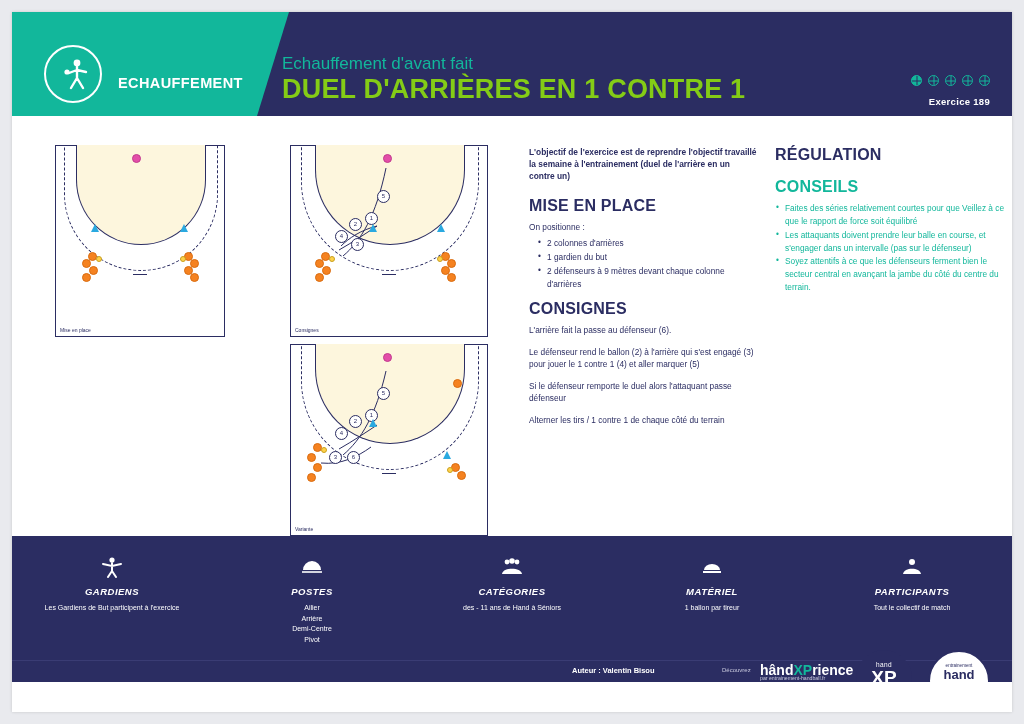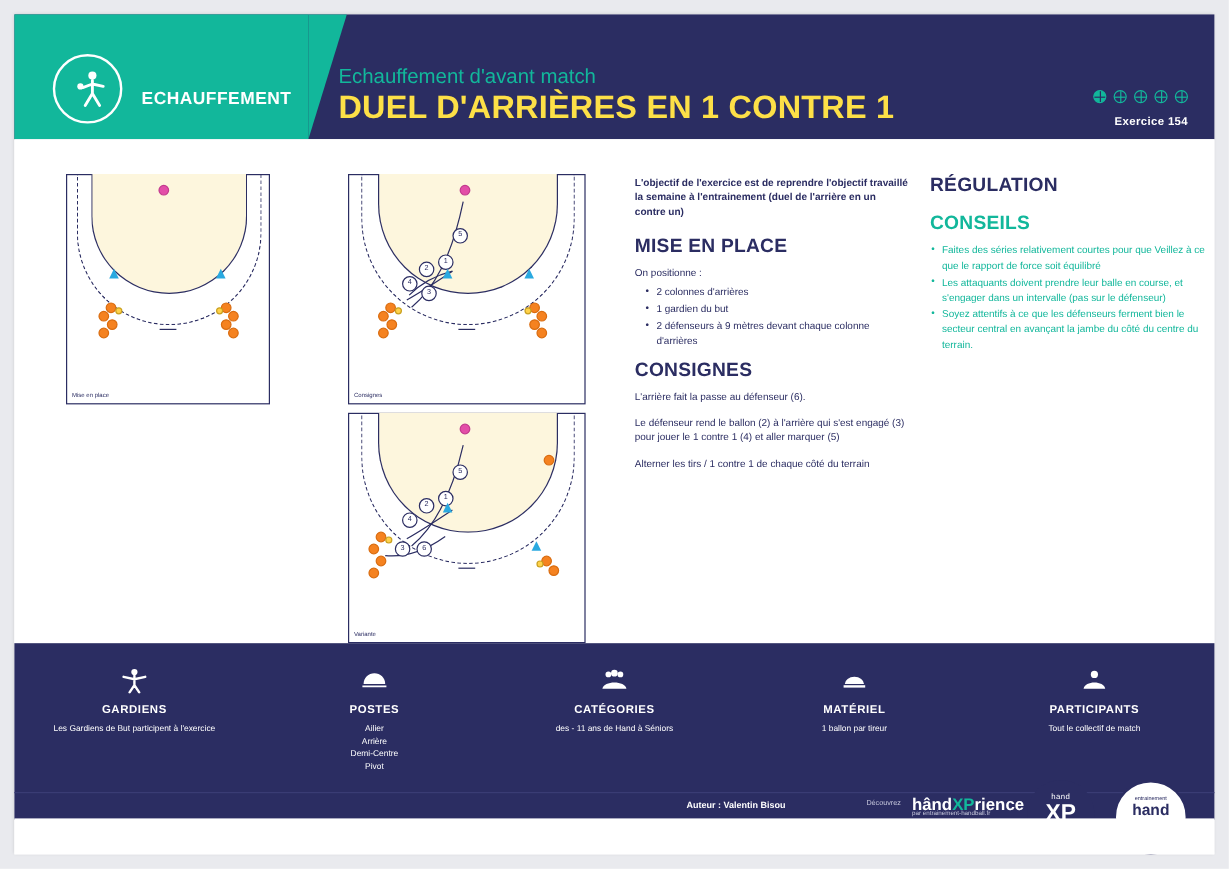--- a/index.html
+++ b/index.html
@@ -27,21 +27,21 @@
     border:2px solid #fff;box-sizing:border-box;
   }
   .logo-circle svg{position:absolute;left:11px;top:10px;}
   .header-cat{
     position:absolute;left:106px;top:63px;color:#fff;font-size:14.5px;font-weight:bold;letter-spacing:.4px;
   }
   .header-sub{
     position:absolute;left:270px;top:42px;color:#12b79b;font-size:17px;font-weight:normal;
   }
   .header-title{
-    position:absolute;left:270px;top:62px;color:#fde047;font-size:27px;font-weight:bold;letter-spacing:.2px;
+    position:absolute;left:270px;top:62px;color:#84cc16;font-size:27px;font-weight:bold;letter-spacing:.2px;
   }
   .balls{position:absolute;right:22px;top:63px;display:flex;gap:6px;}
   .ball{width:11px;height:11px;border-radius:50%;border:1.4px solid #12b79b;box-sizing:border-box;position:relative;}
   .ball.filled{background:#12b79b;}
   .ball:before{content:"";position:absolute;left:50%;top:0;width:1px;height:100%;background:#12b79b;transform:translateX(-.5px);}
   .ball.filled:before{background:#2b2d62;}
   .ball:after{content:"";position:absolute;top:50%;left:0;height:1px;width:100%;background:#12b79b;transform:translateY(-.5px);}
   .ball.filled:after{background:#2b2d62;}
   .exercise-num{position:absolute;right:22px;top:84px;color:#fff;font-size:9.5px;font-weight:bold;letter-spacing:.3px;}
 
@@ -87,21 +87,21 @@
   ul.bul.indent li{padding-left:18px;}
   ul.bul.indent li:before{left:9px;}
   ul.teal li{color:#12b79b;}
   .mb4{margin-bottom:4px;}
 
   
   .band{position:absolute;left:0;top:524px;width:1000px;height:124px;background:#2b2d62;}
   .band-cols{position:absolute;left:0;top:0;width:1000px;height:124px;display:flex;}
   .bcol{flex:1;position:relative;text-align:center;color:#fff;padding-top:18px;box-sizing:border-box;}
   .bcol .bicon{height:26px;display:flex;align-items:center;justify-content:center;}
-  .bcol .btitle{font-size:9.5px;font-weight:bold;letter-spacing:.5px;margin-top:6px;}
+  .bcol .btitle{font-size:9.5px;font-weight:bold;letter-spacing:.5px;margin-top:6px;font-style:italic;}
   .bcol .btext{font-size:7px;line-height:1.5;margin-top:6px;padding:0 14px;}
 
   
   .authorbar{position:absolute;left:0;top:648px;width:1000px;height:22px;background:#2b2d62;border-top:1px solid #3a3c74;}
   .author{position:absolute;left:560px;top:654px;color:#fff;font-size:7.5px;font-weight:bold;}
   .decouvrez{position:absolute;left:710px;top:655px;color:#c9cade;font-size:6px;}
   .xptag{position:absolute;left:748px;top:650px;color:#fff;font-size:14px;font-weight:bold;}
   .xptag em{font-style:normal;color:#12b79b;}
   .xpsub{position:absolute;left:748px;top:663px;color:#c9cade;font-size:5.2px;}
 
@@ -131,30 +131,30 @@
   <div class="header">
     <div class="header-teal"></div>
     <div class="logo-circle">
       <svg width="36" height="38" viewBox="0 0 36 38">
         <circle cx="20" cy="6" r="3.4" fill="#fff"></circle>
         <path d="M20 10 L20 21 M20 21 L14 31 M20 21 L26 31 M20 13 L12 16 M20 13 L29 15" stroke="#fff" stroke-width="2.4" fill="none" stroke-linecap="round"></path>
         <circle cx="10" cy="15" r="2.6" fill="#fff"></circle>
       </svg>
     </div>
     <div class="header-cat">ECHAUFFEMENT</div>
-    <div class="header-sub">Echauffement d'avant match</div>
+    <div class="header-sub">Echauffement d'avant fait</div>
     <div class="header-title">DUEL D'ARRIÈRES EN 1 CONTRE 1</div>
     <div class="balls">
       <span class="ball filled"></span>
       <span class="ball"></span>
       <span class="ball"></span>
       <span class="ball"></span>
       <span class="ball"></span>
     </div>
-    <div class="exercise-num">Exercice  154</div>
+    <div class="exercise-num">Exercice  189</div>
   </div>
 
   <div class="body-area">
 
     <div class="court" style="left:43px;top:29px;width:168px;height:190px;">
       <div class="goal-area"></div>
       <div class="dash-arc"></div>
       <div class="mid-mark" style="top:128px;"></div>
       <div class="gk" style="left:76px;top:8px;"></div>
       <div class="cone" style="left:35px;top:78px;"></div>
@@ -239,20 +239,21 @@
       <p class="p mb4">On positionne :</p>
       <ul class="bul indent">
         <li>2 colonnes d'arrières</li>
         <li>1 gardien du but</li>
         <li>2 défenseurs à 9 mètres devant chaque colonne d'arrières</li>
       </ul>
 
       <h3 class="sec">CONSIGNES</h3>
       <p class="p">L'arrière fait la passe au défenseur (6).</p>
       <p class="p">Le défenseur rend le ballon (2) à l'arrière qui s'est engagé (3) pour jouer le 1 contre 1 (4) et aller marquer (5)</p>
+      <p class="p">Si le défenseur remporte le duel alors l'attaquant passe défenseur</p>
       <p class="p">Alterner les tirs / 1 contre 1 de chaque côté du terrain</p>
     </div>
 
     <div class="col-right" style="top:30px;">
       <h3 class="sec">RÉGULATION</h3>
 
       <h3 class="sec teal" style="margin-top:14px;">CONSEILS</h3>
       <ul class="bul teal">
         <li>Faites des séries relativement courtes pour que Veillez à ce que le rapport de force soit équilibré</li>
         <li>Les attaquants doivent prendre leur balle en course, et s'engager dans un intervalle (pas sur le défenseur)</li>

